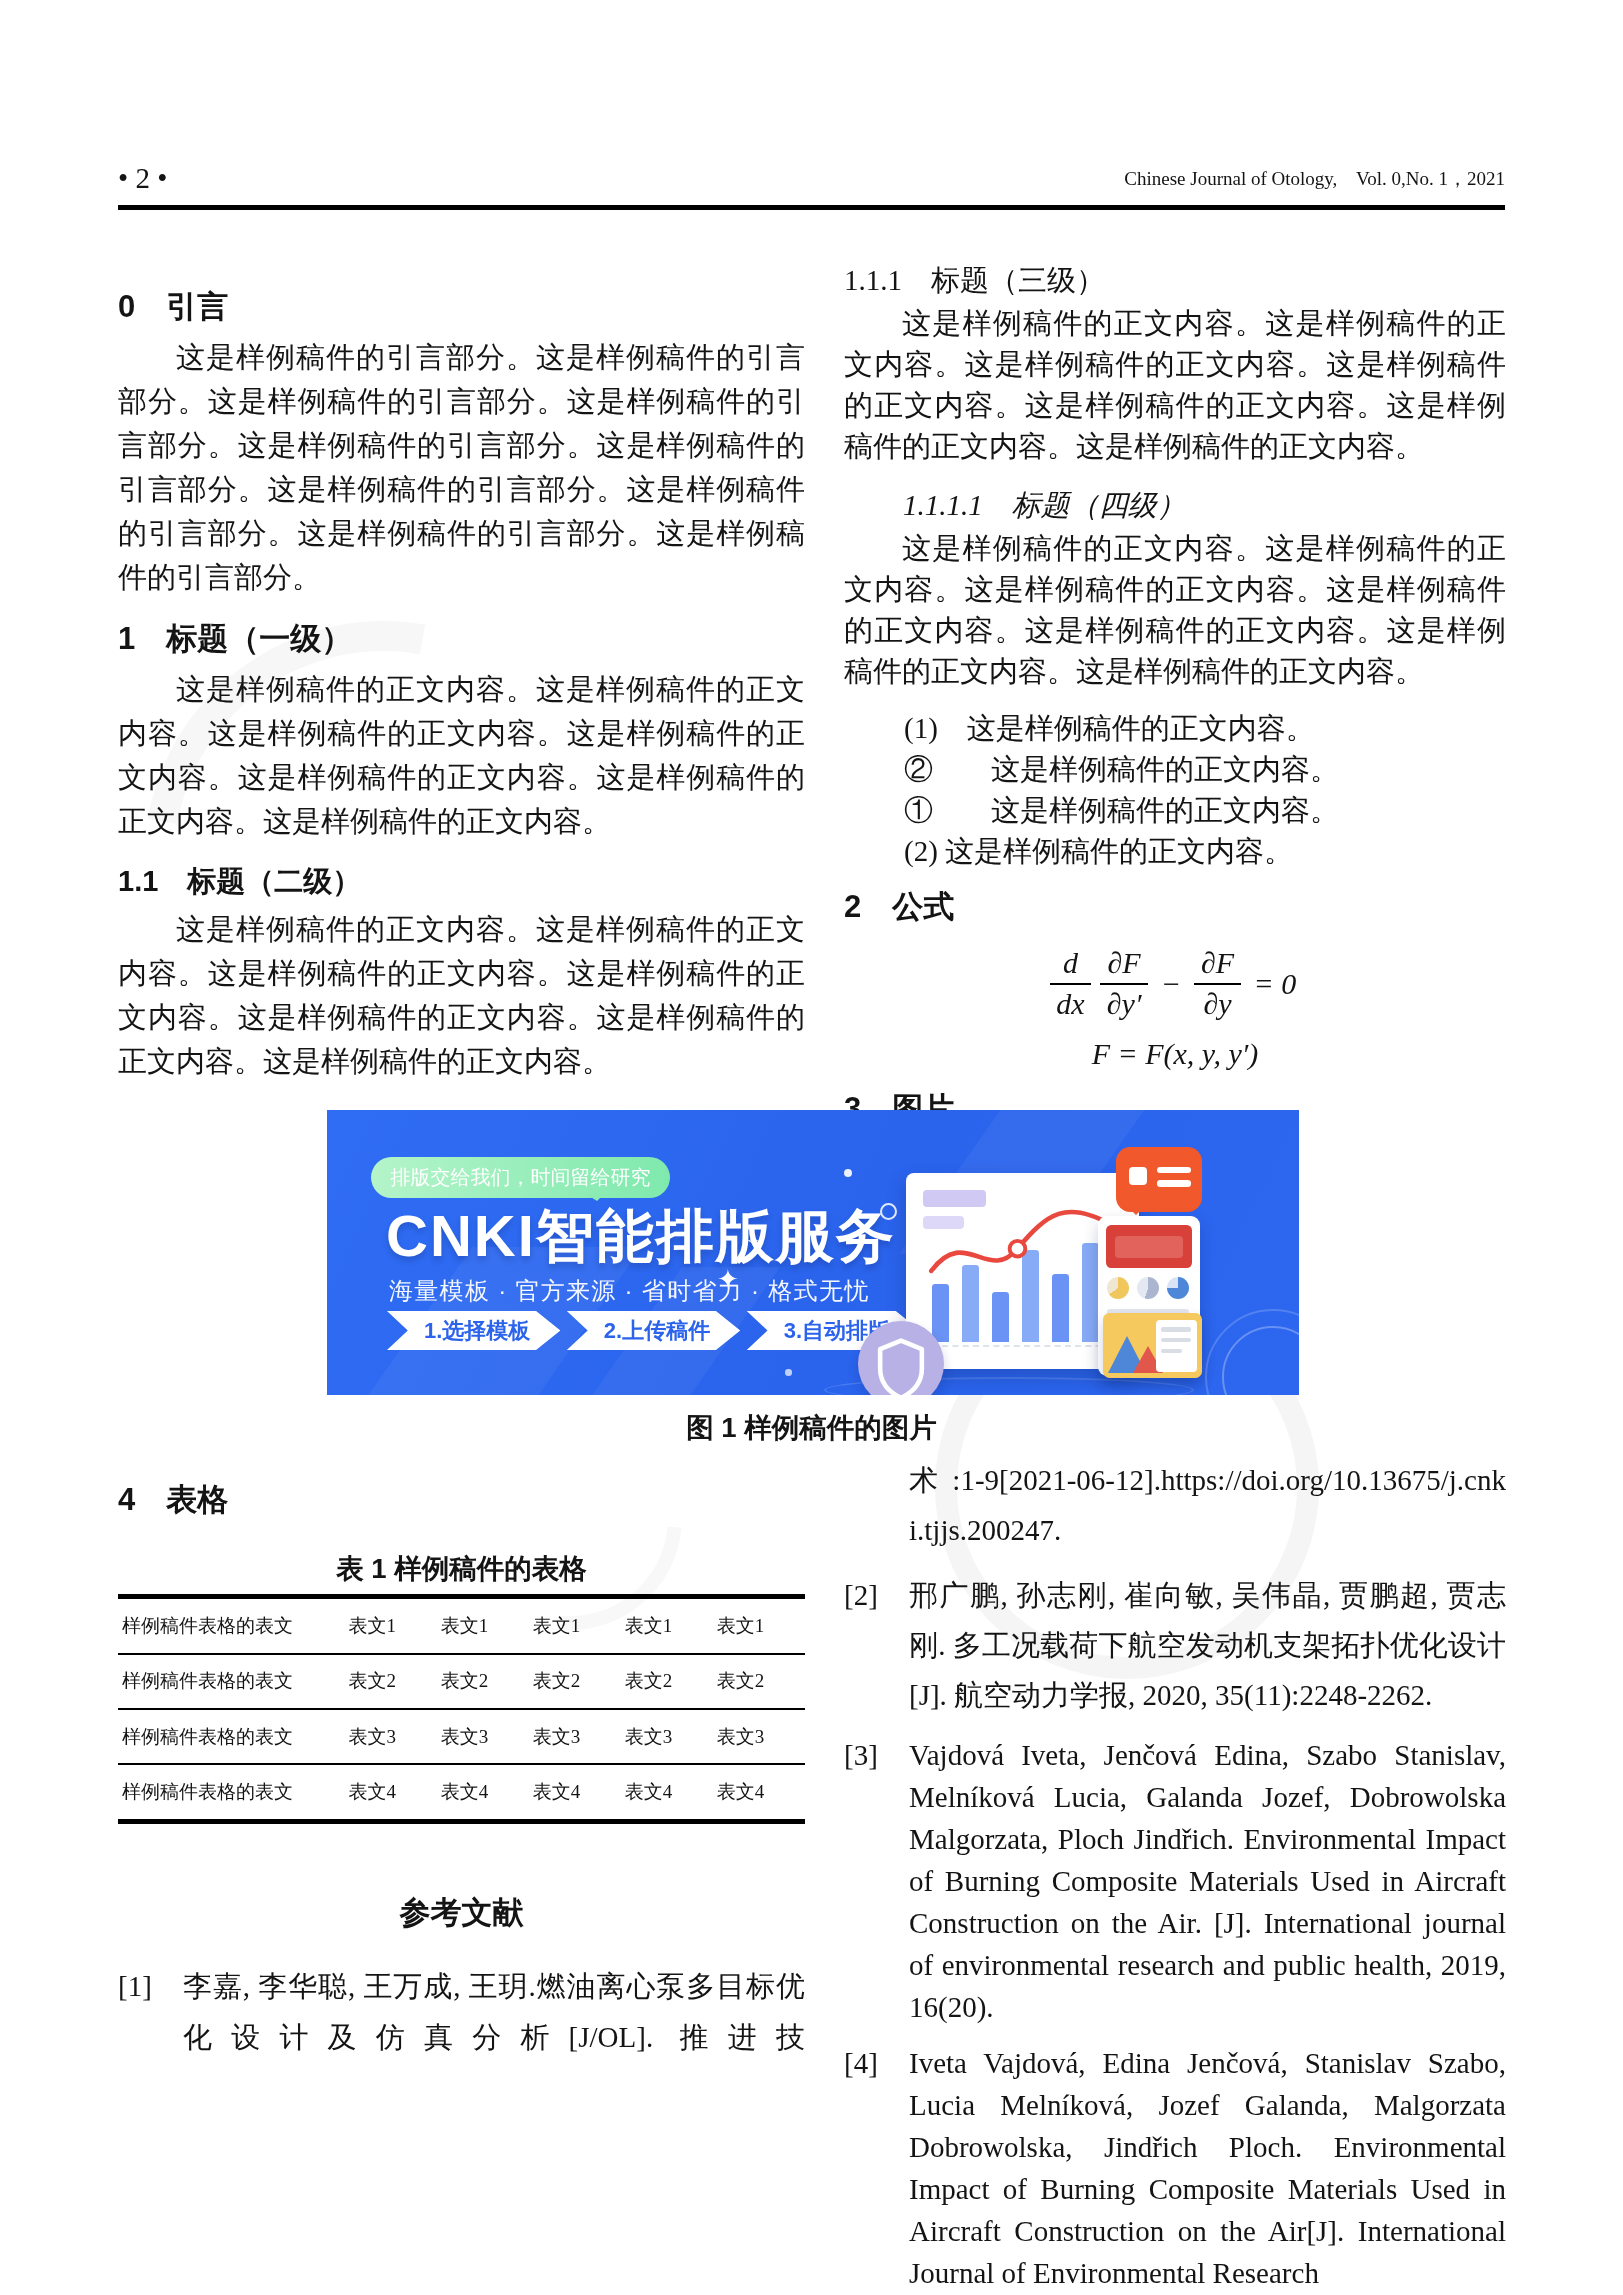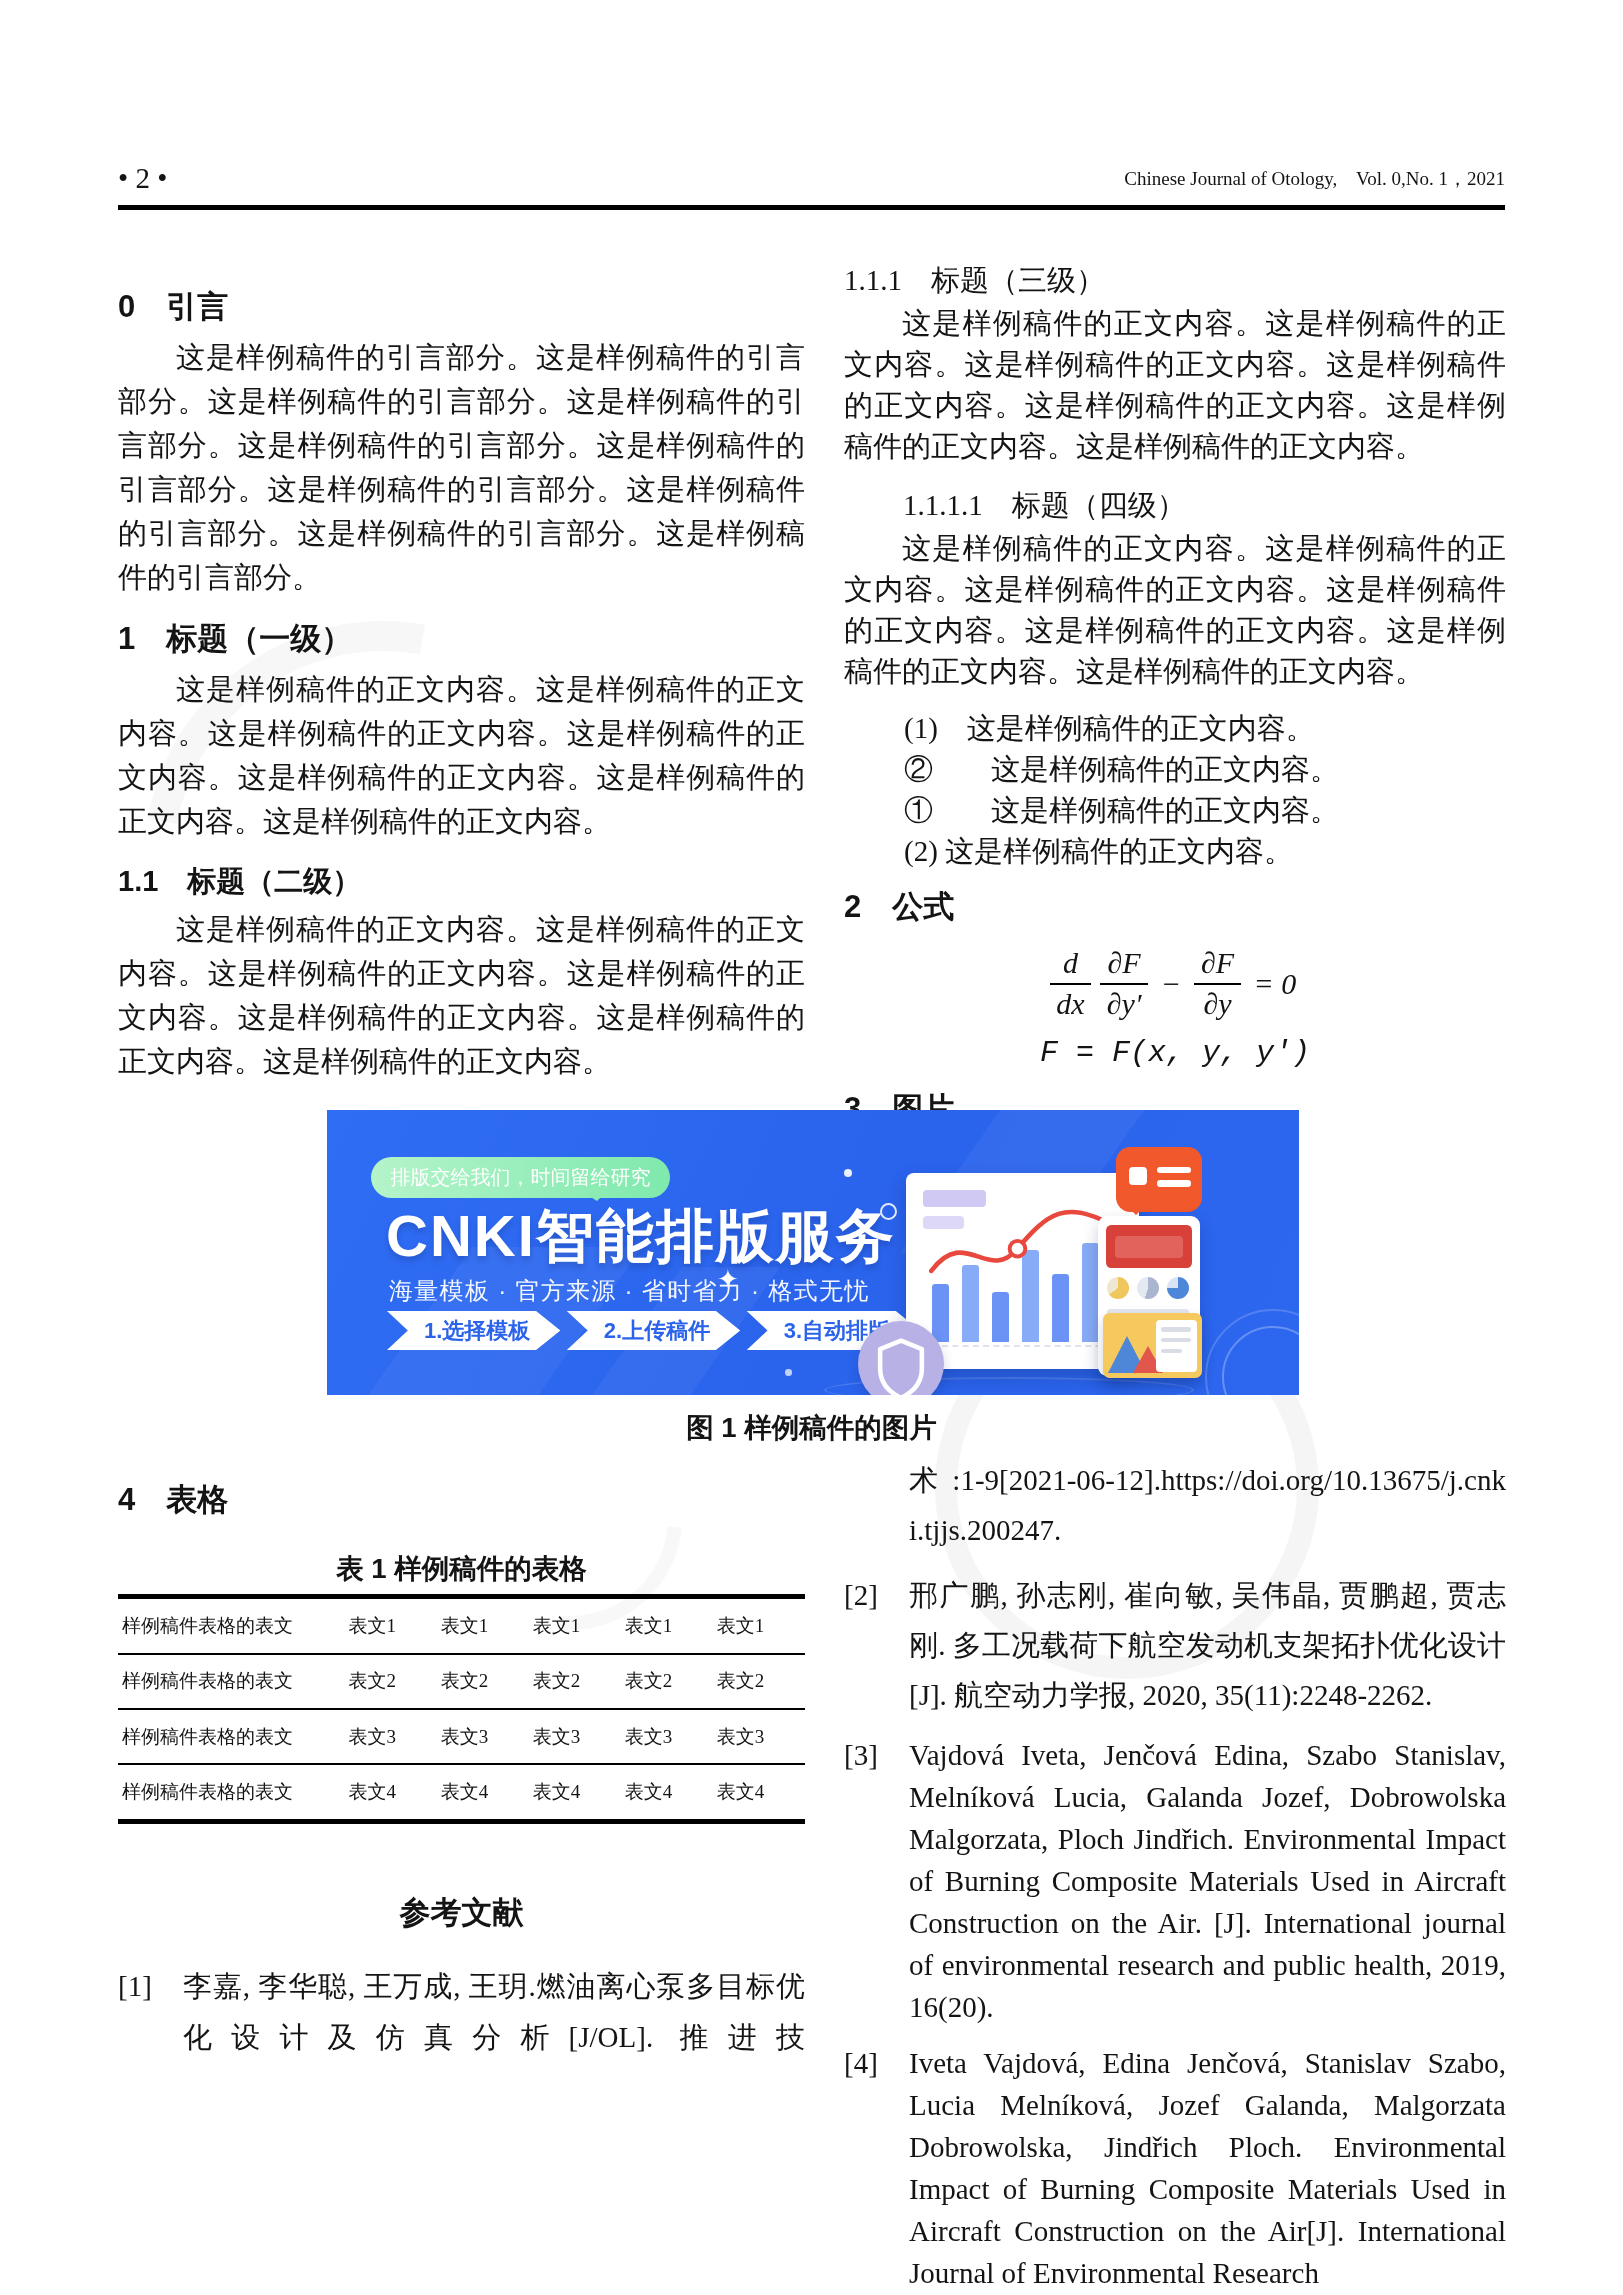--- a/index.html
+++ b/index.html
@@ -30,33 +30,33 @@
 
   .h1{font-family:"Liberation Sans","DejaVu Sans",sans-serif;font-weight:bold;font-size:31px;line-height:42px;}
   .h2{font-family:"Liberation Sans","DejaVu Sans",sans-serif;font-weight:bold;font-size:29px;line-height:38px;}
   .h3,.h4{font-size:29px;line-height:38px;font-weight:normal;}
   .body{font-size:29px;line-height:44px;text-align:justify;text-indent:2em;margin:6.5px 0 0 0;
         word-break:break-all;}
   .coltop-right .body{line-height:41px;margin-top:3.9px;}
 
   .mt-h1a{margin-top:41px;} .mt-h1b{margin-top:19.6px;} .mt-h2{margin-top:19.6px;}
   .mt-h3{margin-top:15.7px;}
-  .h4{margin:19.6px 0 3.9px 59px;}
+  .h4{margin:19.6px 0 3.9px 59px;font-style:italic;}
   .list{margin-top:15.7px;}
   .list-item{font-size:29px;line-height:41px;padding-left:60px;}
   .h1-s2{margin-top:14.4px;}
 
   
   .formula{margin-top:17px;text-align:center;font-style:italic;font-size:30px;height:77px;
            display:flex;align-items:center;justify-content:center;gap:9.2px;}
   .frac{display:inline-block;text-align:center;vertical-align:middle;}
   .frac .num{display:block;padding:0 6.5px 2.6px 6.5px;border-bottom:2.6px solid #000;line-height:34px;}
   .frac .den{display:block;padding:2.6px 6.5px 0 6.5px;line-height:34px;}
   .fop{display:inline-block;margin:0 3.9px;}
-  .formula2{margin-top:13px;text-align:center;font-style:italic;font-size:30px;line-height:37px;font-family:Liberation Mono, monospace;}
+  .formula2{margin-top:13px;text-align:center;font-style:italic;font-size:30px;line-height:37px;}
   .h1-s3{margin-top:15.7px;}
 
   
   .banner{position:absolute;left:327px;top:1110px;width:972px;height:285px;overflow:hidden;
           background:linear-gradient(115deg,#2f6df4 0%,#2a63ec 55%,#2d67ef 100%);
           font-family:"Liberation Sans","DejaVu Sans",sans-serif;}
   .streak{position:absolute;background:rgba(255,255,255,.05);transform:skewX(-35deg);}
   .streak.a{left:26px;top:137px;width:170px;height:340px;}
   .streak.b{left:236px;top:157px;width:98px;height:340px;}
   .streak.c{left:641px;top:-52px;width:144px;height:196px;}

